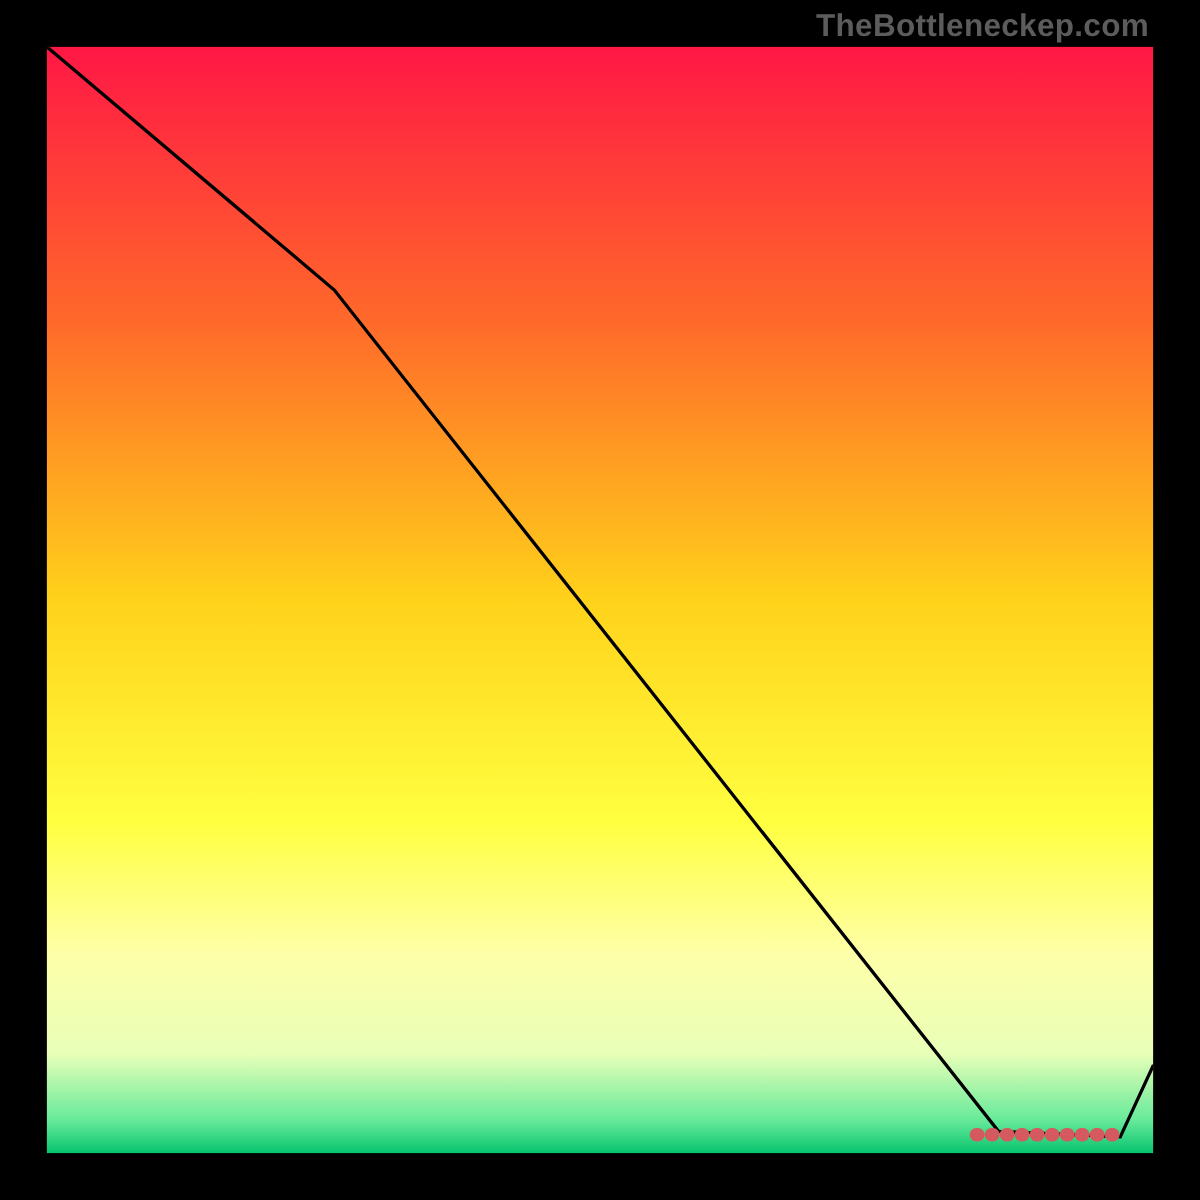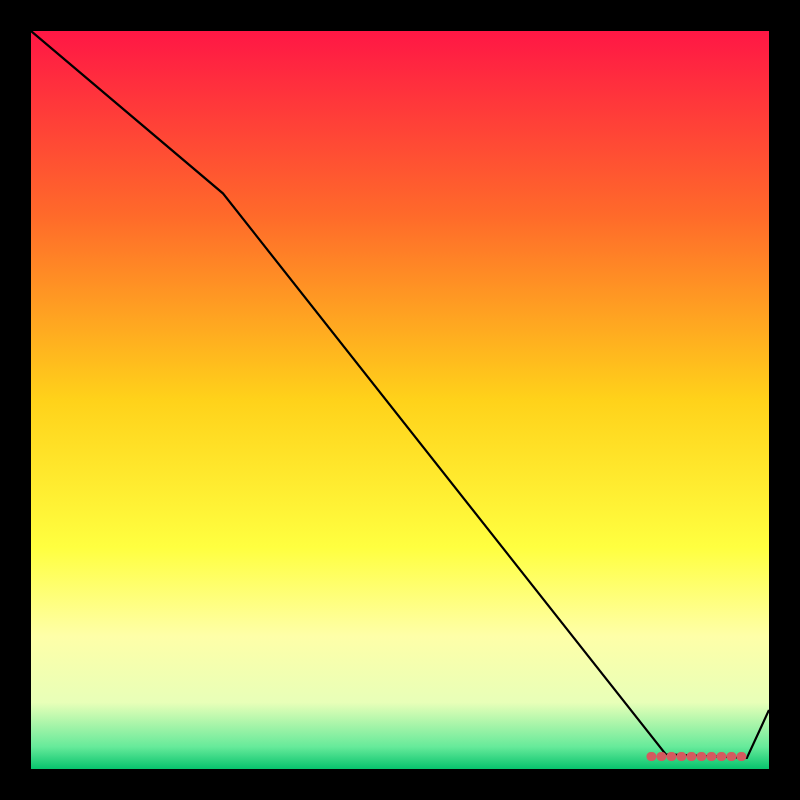--- a/index.html
+++ b/index.html
@@ -34,20 +34,21 @@
     font-weight: 600;
     font-family: Arial, sans-serif;
     letter-spacing: 0.2px;
   }
 </style>
 </head>
 <body>
 
 <div class="frame">
 
+  <div class="watermark">TheBottleneckер.com</div>
 
   <div class="plot">
     <svg id="chart-svg" width="738" height="738" viewBox="0 0 738 738">
       <defs>
         <linearGradient id="bg-grad" x1="0" y1="0" x2="0" y2="1">
             <stop offset="0%" stop-color="#ff1745"></stop>
             <stop offset="25%" stop-color="#ff6a2a"></stop>
             <stop offset="50%" stop-color="#ffd21a"></stop>
             <stop offset="70%" stop-color="#ffff40"></stop>
             <stop offset="82%" stop-color="#feffa8"></stop>

